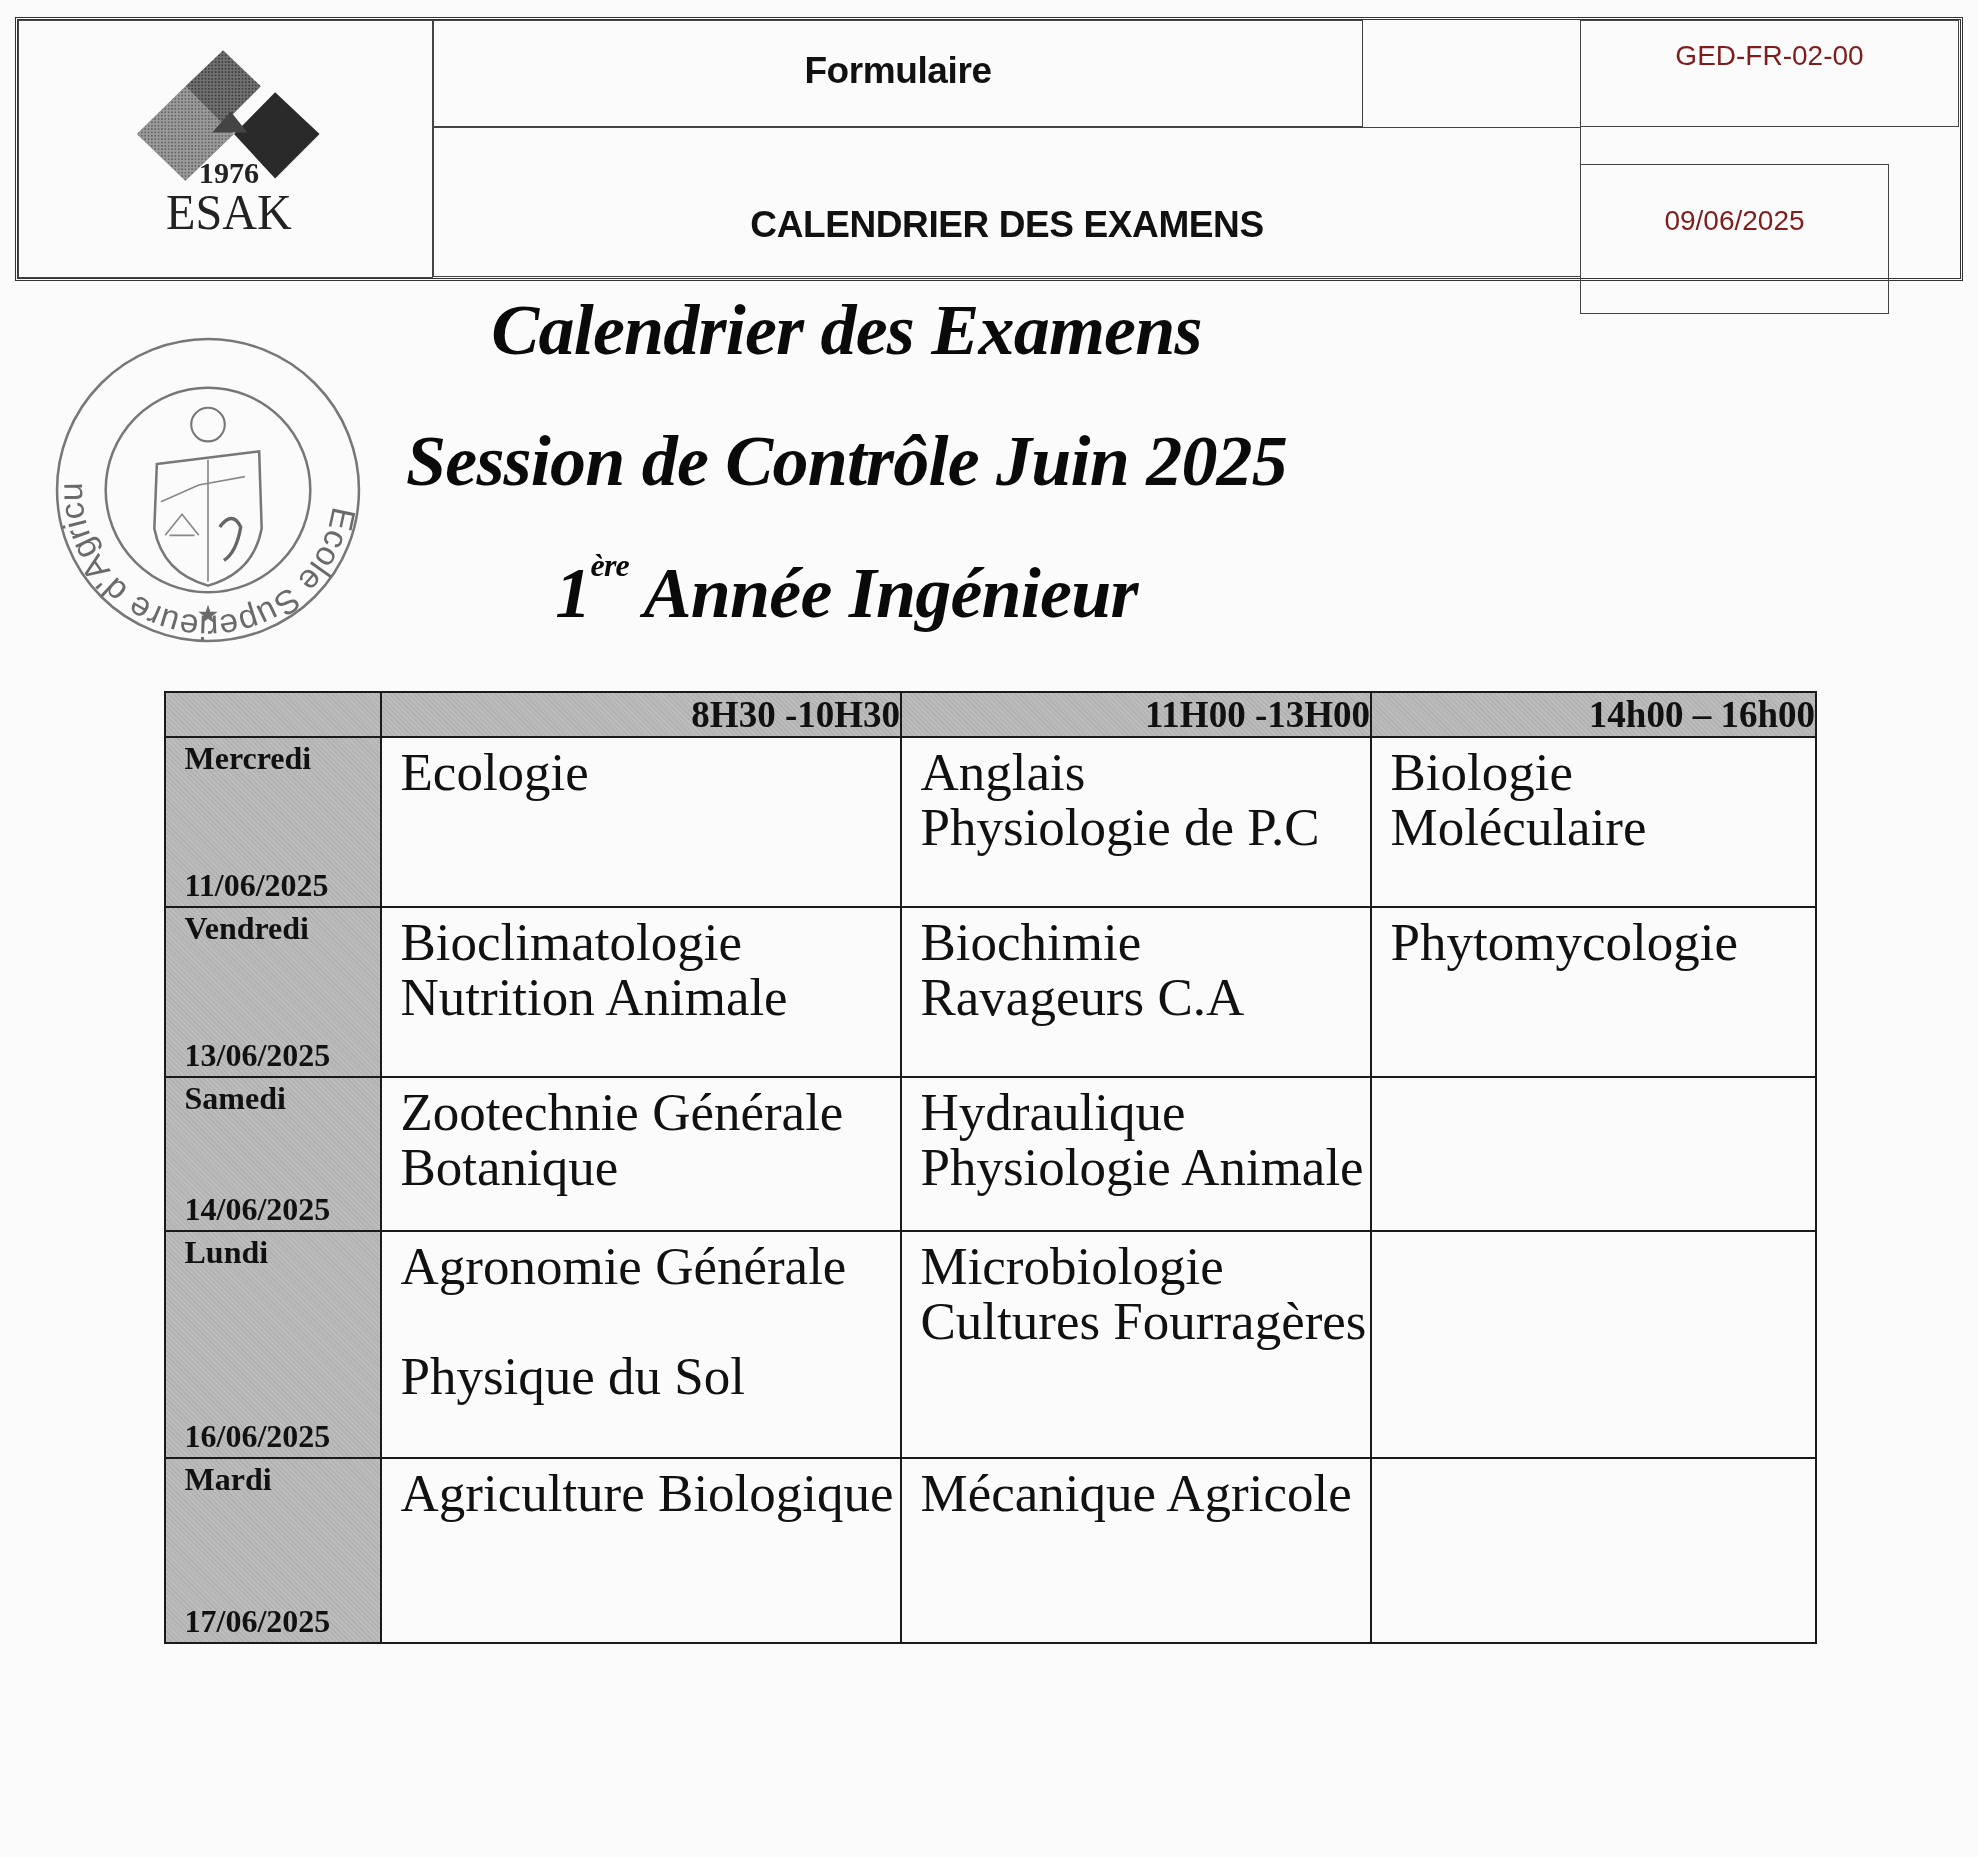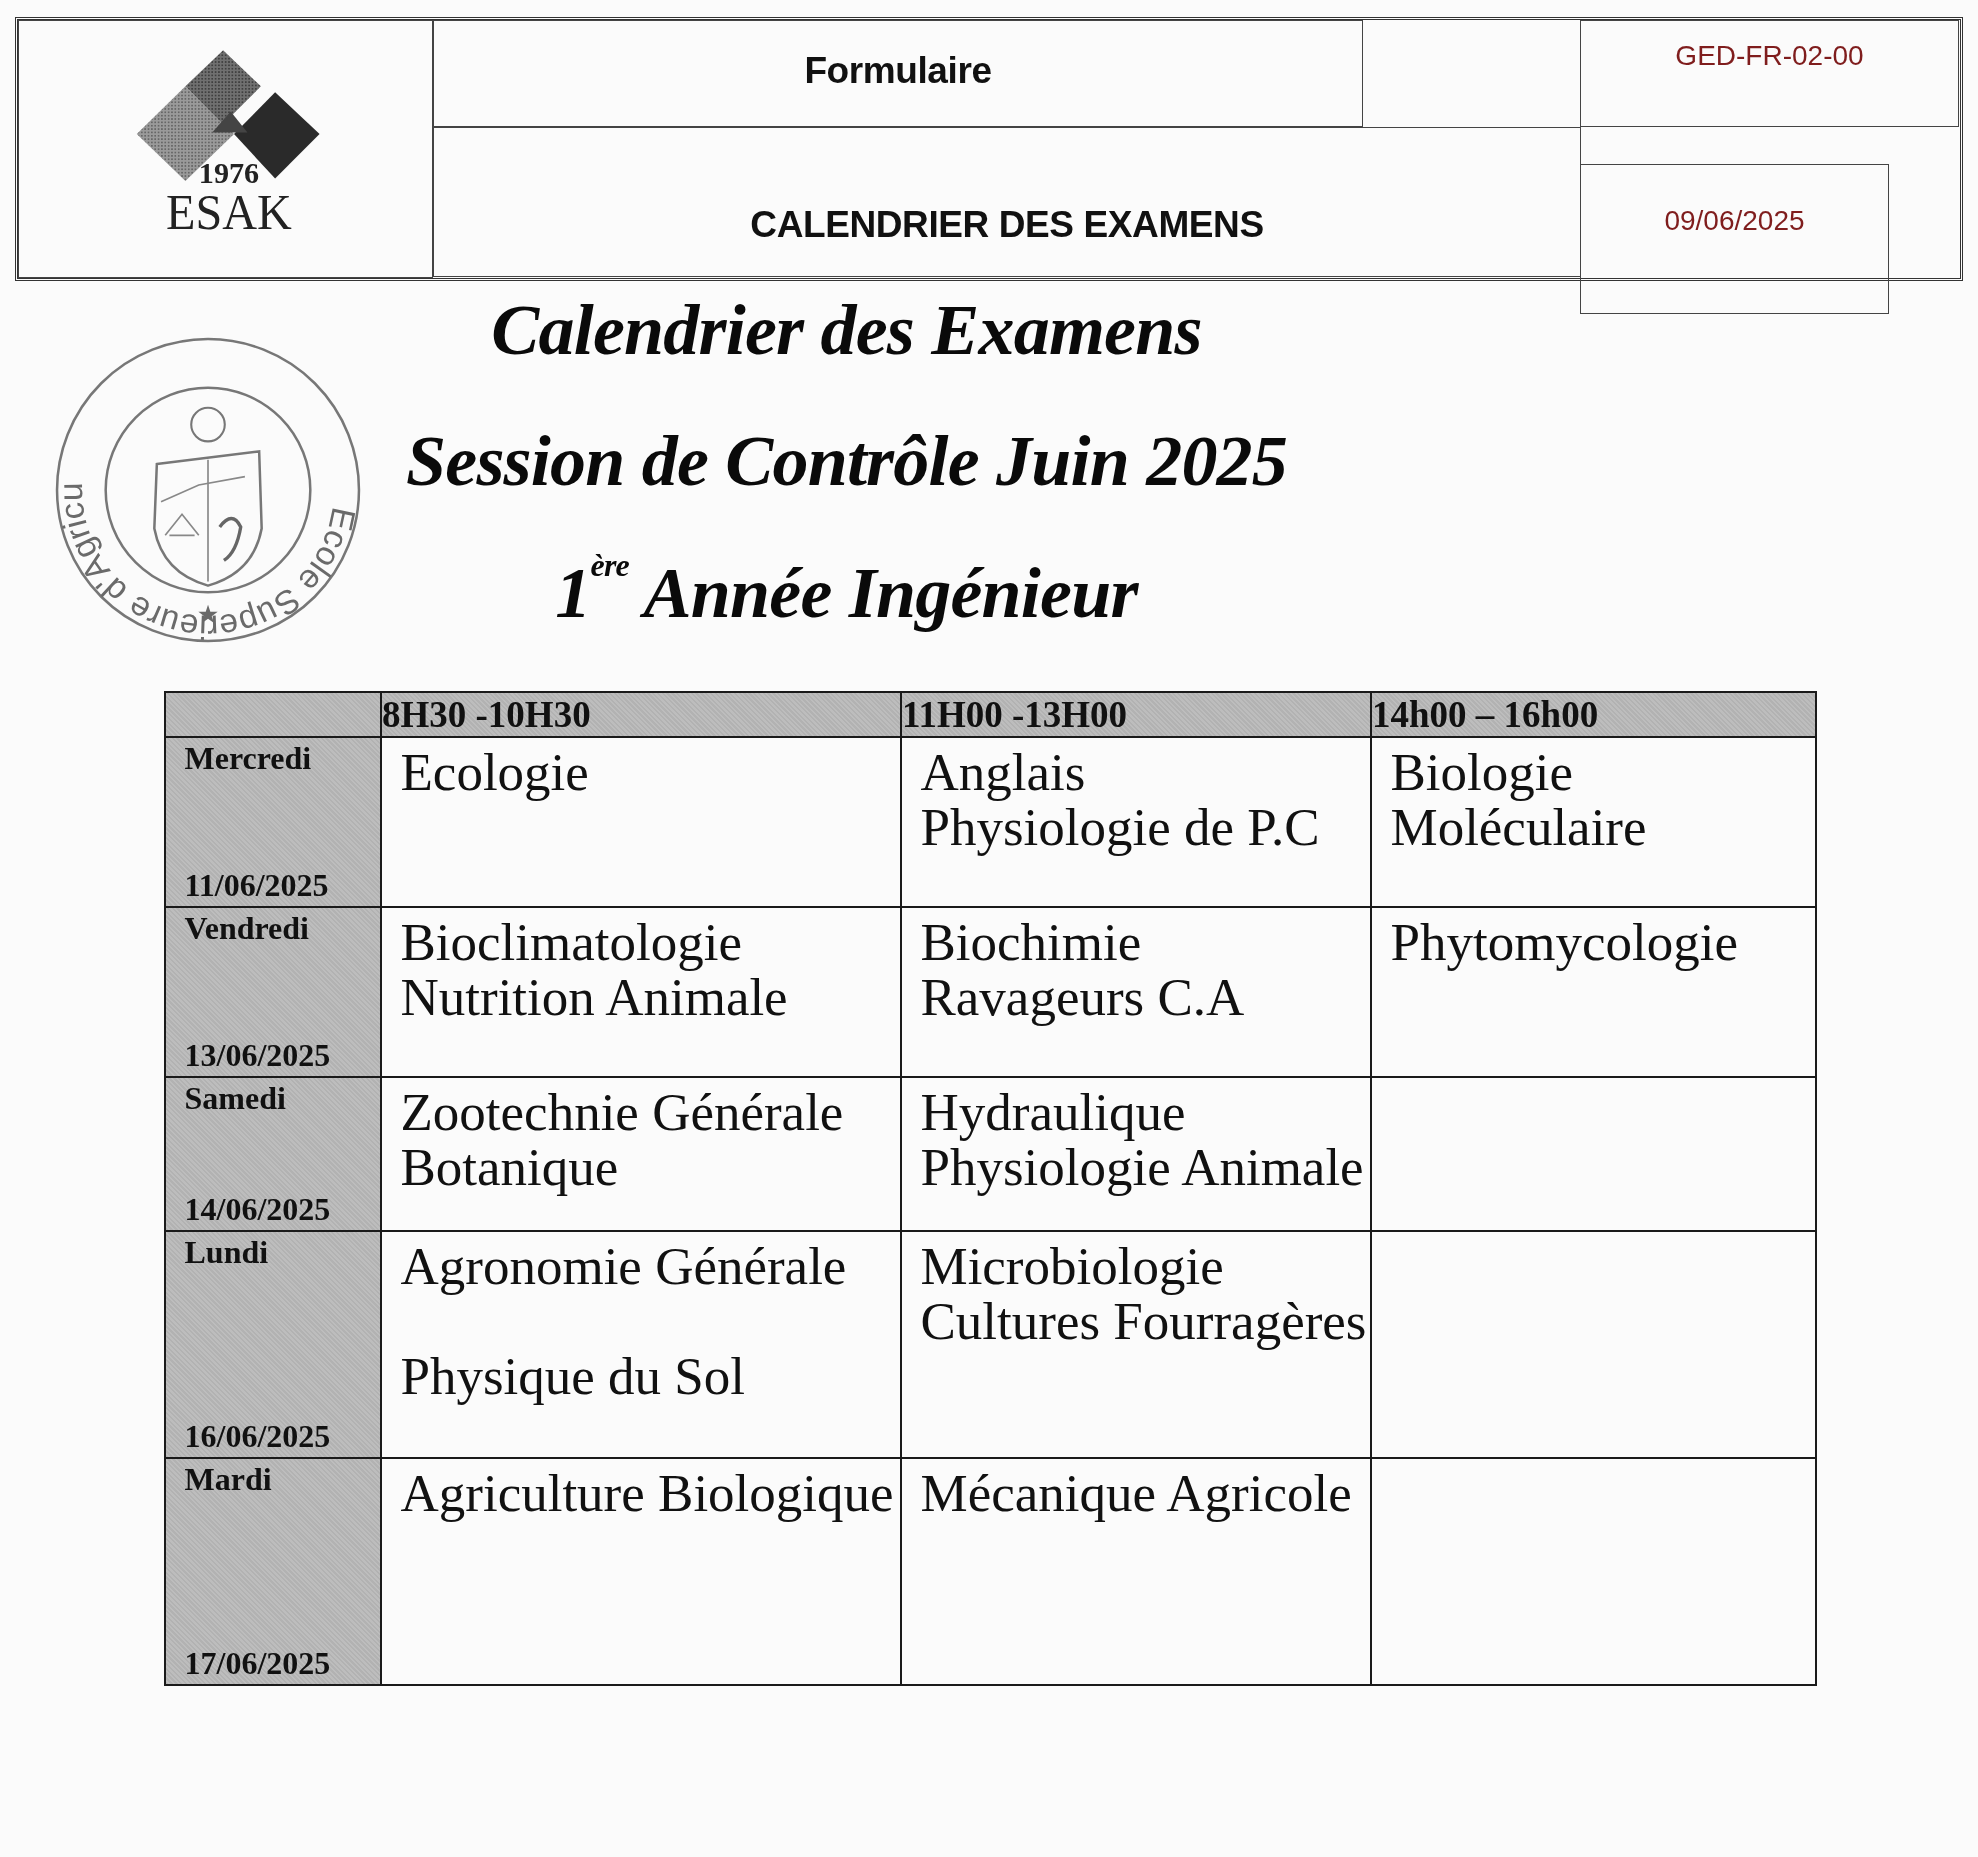--- a/index.html
+++ b/index.html
@@ -47,21 +47,21 @@
   .stamp { position:absolute; left:52px; top:334px; width:312px; height:312px; }
 
   
   .sched {
     position:absolute; left:164px; top:691px; width:1650px;
     border-collapse:collapse; table-layout:fixed;
     font-family:"Liberation Serif", serif;
   }
   .sched td, .sched th { border:2.5px solid #1a1a1a; padding:0; vertical-align:top; box-sizing:border-box; }
   .sched th {
-    height:38px; font-weight:bold; font-size:37px; text-align:left; vertical-align:middle;
+    height:38px; font-weight:bold; font-size:37px; text-align:right; vertical-align:middle;
     background:#bdbdbd;
     background-image:repeating-linear-gradient(45deg, rgba(0,0,0,0.06) 0 1.7px, transparent 1.7px 3.4px);
   }
   .sched td.day {
     background:#bdbdbd;
     background-image:repeating-linear-gradient(45deg, rgba(0,0,0,0.06) 0 1.7px, transparent 1.7px 3.4px);
     font-weight:bold; font-size:32px; position:relative; padding-left:17px;
   }
   .day .dname { position:absolute; left:18.5px; top:1.7px; }
   .day .ddate { position:absolute; left:18.5px; bottom:1.7px; }
@@ -205,21 +205,21 @@
           <div>Agronomie Générale</div>
           <div class="gap"></div>
           <div>Physique du Sol</div>
         </td>
         <td class="slot">
           <div>Microbiologie</div>
           <div>Cultures Fourragères</div>
         </td>
         <td class="slot"></td>
       </tr>
-      <tr style="height: 227px;">
+      <tr style="height: 185px;">
         <td class="day">
           <span class="dname">Mardi</span>
           <span class="ddate">17/06/2025</span>
         </td>
         <td class="slot">
           <div>Agriculture Biologique</div>
         </td>
         <td class="slot">
           <div>Mécanique Agricole</div>
         </td>

